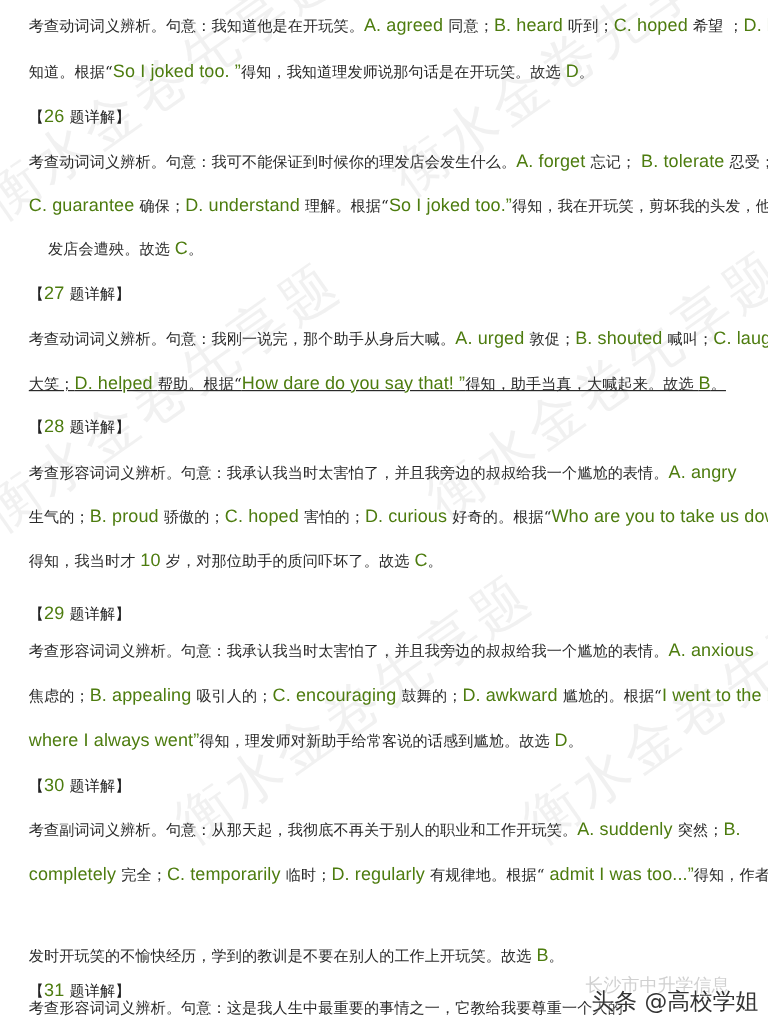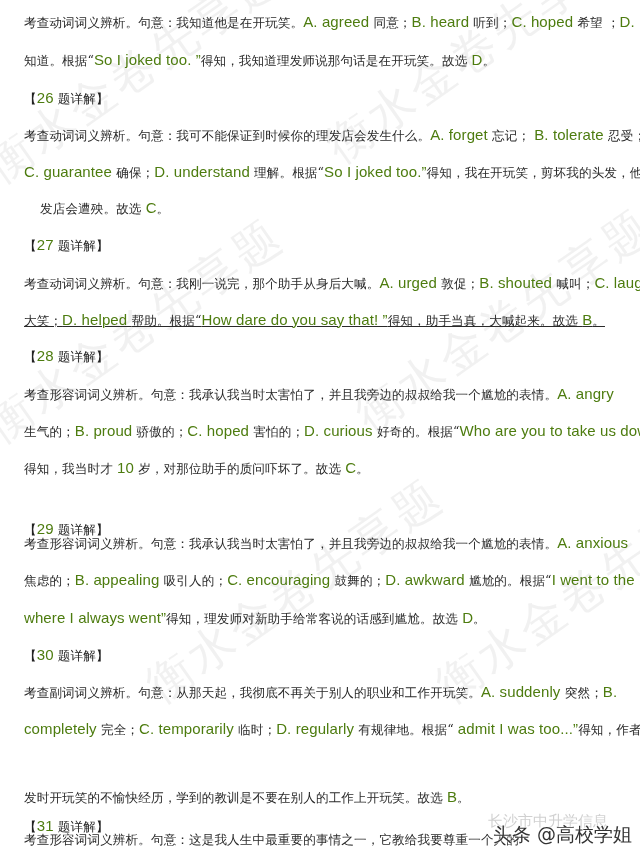--- a/index.html
+++ b/index.html
@@ -52,21 +52,21 @@
       <div class="line" style="top: 127px;">考查动词词义辨析。句意：我可不能保证到时候你的理发店会发生什么。<span class="en">A. forget </span>忘记；  <span class="en">B. tolerate </span>忍受；</div>
       <div class="line" style="top: 164px;"><span class="en">C. guarantee </span>确保；<span class="en">D. understand </span>理解。根据“<span class="en">So I joked too.”</span>得知，我在开玩笑，剪坏我的头发，他的理</div>
       <div class="line" style="top: 200px; margin-left: 16px;">发店会遭殃。故选 <span class="en">C</span>。</div>
       <div class="line heading" style="top: 237px;">【<span class="en">27 </span>题详解】</div>
       <div class="line" style="top: 275px;">考查动词词义辨析。句意：我刚一说完，那个助手从身后大喊。<span class="en">A. urged </span>敦促；<span class="en">B. shouted </span>喊叫；<span class="en">C. laughed</span></div>
       <div class="line" style="top: 312px; text-decoration: underline;">大笑；<span class="en">D. helped </span>帮助。根据“<span class="en">How dare do you say that! ”</span>得知，助手当真，大喊起来。故选 <span class="en">B</span>。</div>
       <div class="line heading" style="top: 348px;">【<span class="en">28 </span>题详解】</div>
       <div class="line" style="top: 386px;">考查形容词词义辨析。句意：我承认我当时太害怕了，并且我旁边的叔叔给我一个尴尬的表情。<span class="en">A. angry</span></div>
       <div class="line" style="top: 423px;">生气的；<span class="en">B. proud </span>骄傲的；<span class="en">C. hoped </span>害怕的；<span class="en">D. curious </span>好奇的。根据“<span class="en">Who are you to take us down, eh? ”</span></div>
       <div class="line" style="top: 460px;">得知，我当时才 <span class="en">10 </span>岁，对那位助手的质问吓坏了。故选 <span class="en">C</span>。</div>
-      <div class="line heading" style="top: 521px;">【<span class="en">29 </span>题详解】</div>
+      <div class="line heading" style="top: 504px;">【<span class="en">29 </span>题详解】</div>
       <div class="line" style="top: 535px;">考查形容词词义辨析。句意：我承认我当时太害怕了，并且我旁边的叔叔给我一个尴尬的表情。<span class="en">A. anxious</span></div>
       <div class="line" style="top: 572px;">焦虑的；<span class="en">B. appealing </span>吸引人的；<span class="en">C. encouraging </span>鼓舞的；<span class="en">D. awkward </span>尴尬的。根据“<span class="en">I went to the barber shop</span></div>
       <div class="line" style="top: 610px;"><span class="en">where I always went”</span>得知，理发师对新助手给常客说的话感到尴尬。故选 <span class="en">D</span>。</div>
       <div class="line heading" style="top: 647px;">【<span class="en">30 </span>题详解】</div>
       <div class="line" style="top: 684px;">考查副词词义辨析。句意：从那天起，我彻底不再关于别人的职业和工作开玩笑。<span class="en">A. suddenly </span>突然；<span class="en">B.</span></div>
       <div class="line" style="top: 721px;"><span class="en">completely </span>完全；<span class="en">C. temporarily  </span>临时；<span class="en">D. regularly </span>有规律地。根据“ <span class="en">admit I was too...”</span>得知，作者通过理</div>
       <div class="line" style="top: 789px;">发时开玩笑的不愉快经历，学到的教训是不要在别人的工作上开玩笑。故选 <span class="en">B</span>。</div>
       <div class="line heading" style="top: 795px; margin-top: 23px;">【<span class="en">31 </span>题详解】</div>
       <div class="line" style="top: 832px;">考查形容词词义辨析。句意：这是我人生中最重要的事情之一，它教给我要尊重一个人的</div>
     </div>

